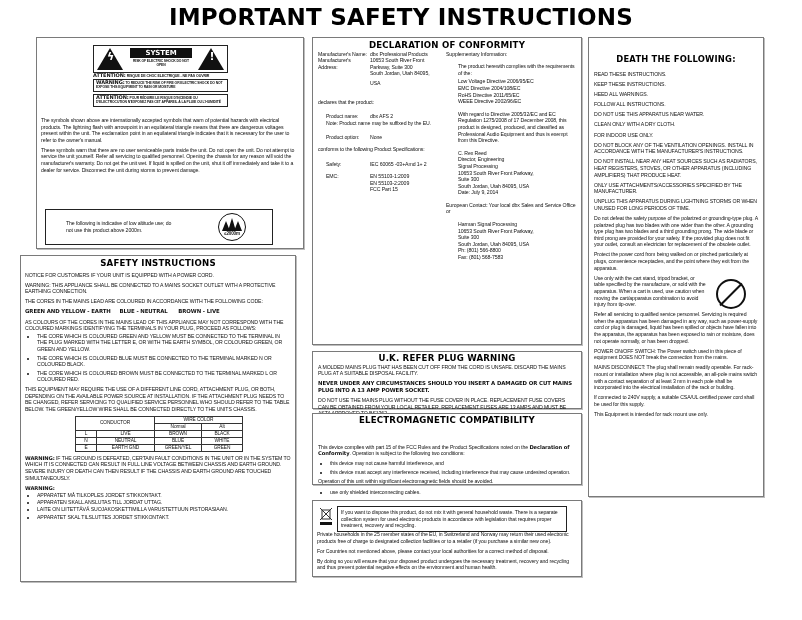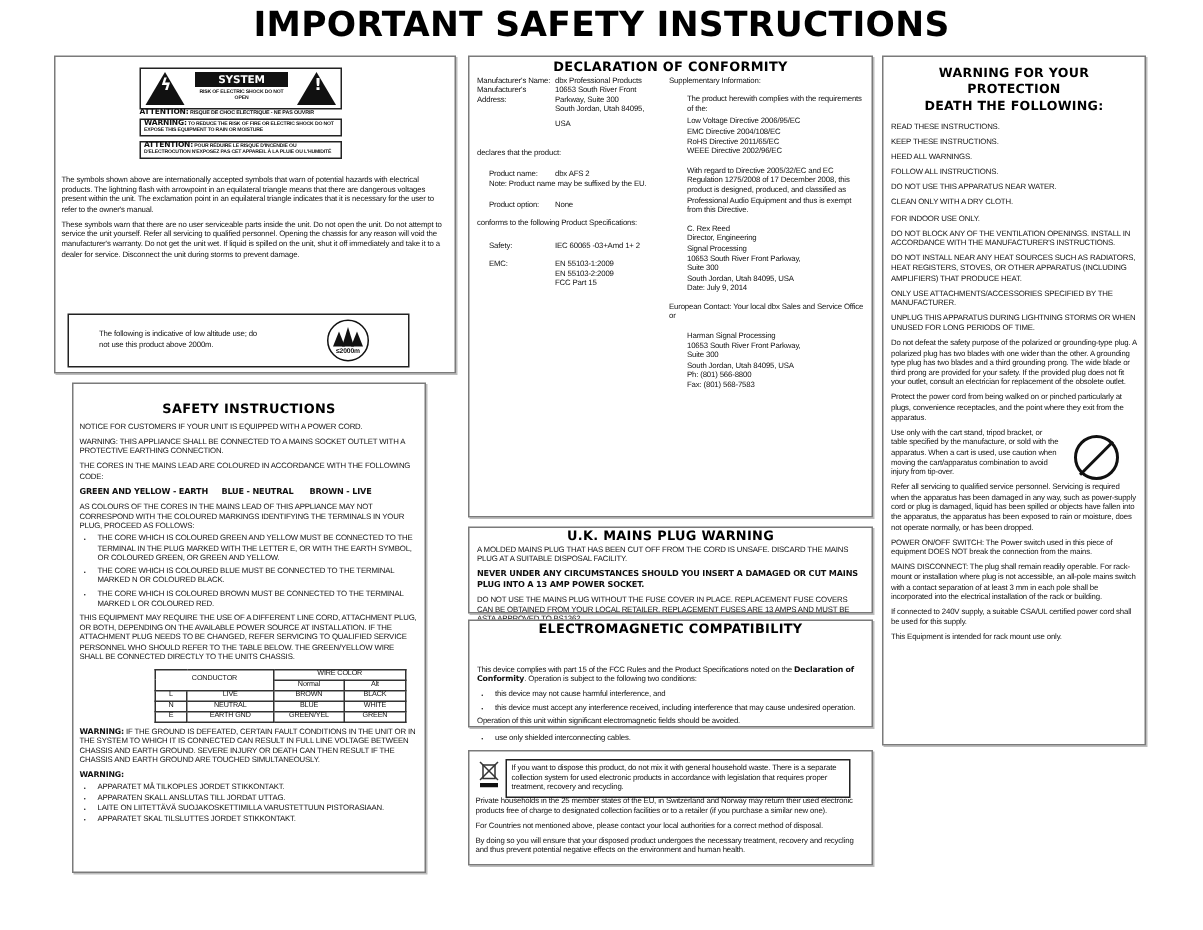--- a/index.html
+++ b/index.html
@@ -72,21 +72,21 @@
     <div class="t">The following is indicative of low altitude use; do not use this product above 2000m.</div>
     <div class="mount">
       <div class="peak" style="left:3px;"></div>
         <div class="peak" style="left:9px; border-bottom-width:13px;"></div>
         <div class="peak" style="left:15px;"></div>
       <div class="lbl">≤2000m</div>
     </div>
   </div>
 </div>
 
-<div class="box txt" style="left:48px; top:255px; width:236px; height:327px; padding:14px 4px;">
+<div class="box txt" style="left:20px; top:255px; width:276px; height:327px; padding:4px 4px;">
   <h2 style="margin-bottom:5px;">SAFETY INSTRUCTIONS</h2>
   <p>NOTICE FOR CUSTOMERS IF YOUR UNIT IS EQUIPPED WITH A POWER CORD.</p>
   <p>WARNING: THIS APPLIANCE SHALL BE CONNECTED TO A MAINS SOCKET OUTLET WITH A PROTECTIVE EARTHING CONNECTION.</p>
   <p>THE CORES IN THE MAINS LEAD ARE COLOURED IN ACCORDANCE WITH THE FOLLOWING CODE:</p>
   <p style="font-family:'DejaVu Sans',sans-serif; font-weight:bold; font-size:5.4px;">
     <span>GREEN AND YELLOW - EARTH</span>&nbsp;&nbsp;&nbsp;&nbsp;&nbsp;<span>BLUE - NEUTRAL</span>&nbsp;&nbsp;&nbsp;&nbsp;&nbsp;&nbsp;<span>BROWN - LIVE</span>
   </p>
   <p style="margin-bottom:1px;">AS COLOURS OF THE CORES IN THE MAINS LEAD OF THIS APPLIANCE MAY NOT CORRESPOND WITH THE COLOURED MARKINGS IDENTIFYING THE TERMINALS IN YOUR PLUG, PROCEED AS FOLLOWS:</p>
   <ul>
     <li>THE CORE WHICH IS COLOURED GREEN AND YELLOW MUST BE CONNECTED TO THE TERMINAL IN THE PLUG MARKED WITH THE LETTER E, OR WITH THE EARTH SYMBOL, OR COLOURED GREEN, OR GREEN AND YELLOW.</li>
@@ -201,21 +201,21 @@
           <div>Suite 300</div>
           <div>South Jordan, Utah 84095, USA</div>
           <div>Ph: (801) 566-8800</div>
           <div>Fax: (801) 568-7583</div>
       </div>
     </div>
   </div>
 </div>
 
 <div class="box txt" style="left:312px; top:351px; width:270px; height:58px; padding:3px 5px;">
-  <h2 style="margin-bottom:2px;">U.K. MAINS PLUG WARNING</h2>
+  <h2 style="margin-bottom:2px;">U.K. REFER PLUG WARNING</h2>
   <p>A MOLDED MAINS PLUG THAT HAS BEEN CUT OFF FROM THE CORD IS UNSAFE. DISCARD THE MAINS PLUG AT A SUITABLE DISPOSAL FACILITY.</p>
   <p style="font-family:'DejaVu Sans',sans-serif; font-weight:bold; font-size:5.4px;">NEVER UNDER ANY CIRCUMSTANCES SHOULD YOU INSERT A DAMAGED OR CUT MAINS PLUG INTO A 13 AMP POWER SOCKET.</p>
   <p>DO NOT USE THE MAINS PLUG WITHOUT THE FUSE COVER IN PLACE.  REPLACEMENT FUSE COVERS CAN BE OBTAINED FROM YOUR LOCAL RETAILER.  REPLACEMENT FUSES ARE 13 AMPS AND MUST BE ASTA APPROVED TO BS1362.</p>
 </div>
 
 <div class="box txt" style="left:312px; top:413px; width:270px; height:72px; padding:3px 5px;">
   <h2 style="margin-bottom:20px;">ELECTROMAGNETIC COMPATIBILITY</h2>
   <p><span>This device complies with part 15 of the FCC Rules and the Product Specifications noted on the </span><b>Declaration of Conformity</b><span>. Operation is subject to the following two conditions:</span></p>
   <ul>
     <li>this device may not cause harmful interference, and</li>
@@ -237,21 +237,21 @@
   <div class="weee-box">If you want to dispose this product, do not mix it with general household waste. There is a separate collection system for used electronic products in accordance with legislation that requires proper treatment, recovery and recycling.</div>
   <div style="position:absolute; left:4px; top:30px; width:260px;">
     <p>Private households in the 25 member states of the EU, in Switzerland and Norway may return their used electronic products free of charge to designated collection facilities or to a retailer (if you purchase a similar new one).</p>
     <p>For Countries not mentioned above, please contact your local authorities for a correct method of disposal.</p>
     <p>By doing so you will ensure that your disposed product undergoes the necessary treatment, recovery and recycling and thus prevent potential negative effects on the environment and human health.</p>
   </div>
 </div>
 
 <div class="box txt" style="left:588px; top:37px; width:176px; height:460px; padding:5px 5px;">
   <h2 style="margin-bottom:6px; font-size:8.4px; line-height:11px;">
-    <span>WARNING FOR YOUR PROTECTION</span><br><span>DEATH THE FOLLOWING:</span>
+    <br><span>DEATH THE FOLLOWING:</span>
   </h2>
   <p>READ THESE INSTRUCTIONS.</p>
   <p>KEEP THESE INSTRUCTIONS.</p>
   <p>HEED ALL WARNINGS.</p>
   <p>FOLLOW ALL INSTRUCTIONS.</p>
   <p>DO NOT USE THIS APPARATUS NEAR WATER.</p>
   <p>CLEAN ONLY WITH A DRY CLOTH.</p>
   <p>FOR INDOOR USE ONLY.</p>
   <p>DO NOT BLOCK ANY OF THE VENTILATION OPENINGS. INSTALL IN ACCORDANCE WITH THE MANUFACTURER'S INSTRUCTIONS.</p>
   <p>DO NOT INSTALL NEAR ANY HEAT SOURCES SUCH AS RADIATORS, HEAT REGISTERS, STOVES, OR OTHER APPARATUS (INCLUDING AMPLIFIERS) THAT PRODUCE HEAT.</p>

